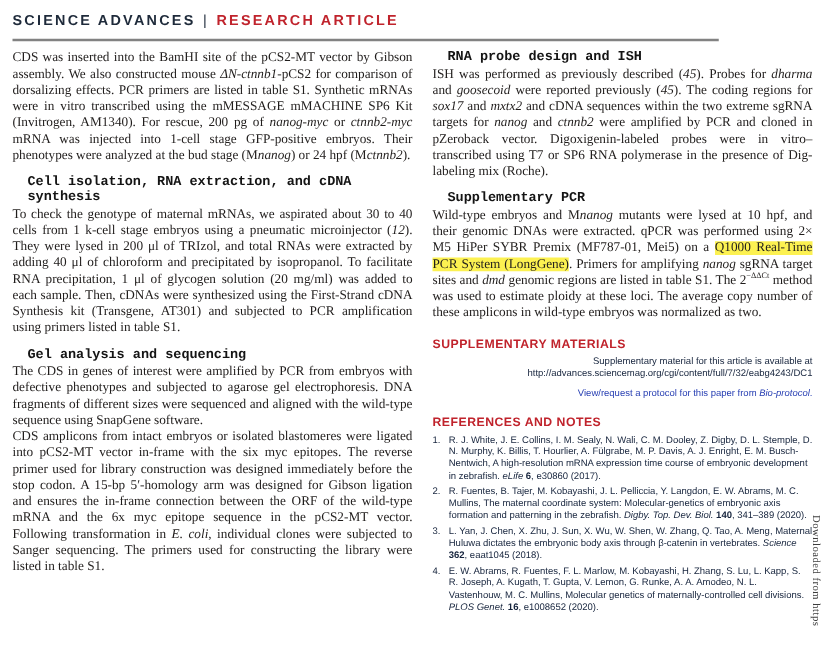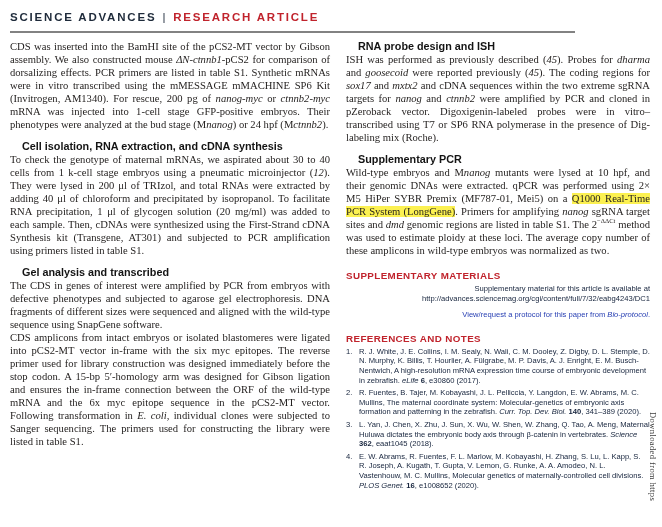--- a/index.html
+++ b/index.html
@@ -29,21 +29,21 @@
     display:flex;gap:16px;align-items:flex-start;
   }
   .col-left{width:320px;}
   .col-right{width:304px;}
 
   p.body{
     margin:0;font-size:10.6px;line-height:13px;text-align:justify;
     color:#201d1c;
   }
   h3.sec{
-    margin:9px 0 1px 0;font-family:Liberation Sans, sans-serif;
+    margin:9px 0 1px 0;font-family:Liberation Mono, monospace;
     font-size:10.8px;font-weight:700;color:#141414;padding-left:12px;
   }
   h3.sec.first{margin-top:0;}
 
   .i{font-style:italic;}
   .b{font-weight:700;}
   .hl{background:#fcf151;}
   sup{font-size:0.62em;line-height:0;}
 
   
@@ -83,21 +83,21 @@
   <div class="head-rule"></div>
 
   <div class="columns">
 
     <div class="col-left">
       <p class="body"><span>CDS was inserted into the BamHI site of the pCS2-MT vector by Gibson assembly. We also constructed mouse </span><span class="i">ΔN-ctnnb1</span><span>-pCS2 for comparison of dorsalizing effects. PCR primers are listed in table S1. Synthetic mRNAs were in vitro transcribed using the mMESSAGE mMACHINE SP6 Kit (Invitrogen, AM1340). For rescue, 200 pg of </span><span class="i">nanog-myc</span><span> or </span><span class="i">ctnnb2-myc</span><span> mRNA was injected into 1-cell stage GFP-positive embryos. Their phenotypes were analyzed at the bud stage (M</span><span class="i">nanog</span><span>) or 24 hpf (M</span><span class="i">ctnnb2</span><span>).</span></p>
 
       <h3 class="sec">Cell isolation, RNA extraction, and cDNA synthesis</h3>
       <p class="body"><span>To check the genotype of maternal mRNAs, we aspirated about 30 to 40 cells from 1 k-cell stage embryos using a pneumatic micro­injector (</span><span class="i">12</span><span>). They were lysed in 200 μl of TRIzol, and total RNAs were extracted by adding 40 μl of chloroform and precipitated by isopropanol. To facilitate RNA precipitation, 1 μl of glycogen solution (20 mg/ml) was added to each sample. Then, cDNAs were synthesized using the First-Strand cDNA Synthesis kit (Transgene, AT301) and subjected to PCR amplification using primers listed in table S1.</span></p>
 
-      <h3 class="sec">Gel analysis and transcribed</h3>
+      <h3 class="sec">Gel analysis and sequencing</h3>
       <p class="body"><span>The CDS in genes of interest were amplified by PCR from embryos with defective phenotypes and subjected to agarose gel electrophoresis. DNA fragments of different sizes were sequenced and aligned with the wild-type sequence using SnapGene software.</span></p>
 
       <p class="body"><span>CDS amplicons from intact embryos or isolated blastomeres were ligated into pCS2-MT vector in-frame with the six myc epitopes. The reverse primer used for library construction was designed immediately before the stop codon. A 15-bp 5′-homology arm was designed for Gibson ligation and ensures the in-frame connection between the ORF of the wild-type mRNA and the 6x myc epitope sequence in the pCS2-MT vector. Following transformation in </span><span class="i">E. coli</span><span>, individual clones were subjected to Sanger sequencing. The primers used for constructing the library were listed in table S1.</span></p>
     </div>
 
     <div class="col-right">
       <h3 class="sec first">RNA probe design and ISH</h3>
       <p class="body"><span>ISH was performed as previously described (</span><span class="i">45</span><span>). Probes for </span><span class="i">dharma</span><span> and </span><span class="i">goosecoid</span><span> were reported previously (</span><span class="i">45</span><span>). The coding regions for </span><span class="i">sox17</span><span> and </span><span class="i">mxtx2</span><span> and cDNA sequences within the two extreme sgRNA targets for </span><span class="i">nanog</span><span> and </span><span class="i">ctnnb2</span><span> were amplified by PCR and cloned in pZeroback vector. Digoxigenin-labeled probes were in vitro–transcribed using T7 or SP6 RNA polymerase in the presence of Dig-labeling mix (Roche).</span></p>
 
       <h3 class="sec">Supplementary PCR</h3>
@@ -108,21 +108,21 @@
       <p class="small linkline"><span>View/request a protocol for this paper from </span><span class="i">Bio-protocol</span><span>.</span></p>
 
       <h4 class="red">REFERENCES AND NOTES</h4>
 
       <div class="ref">
         <span class="num">1.</span>
         <span class="txt"><span>R. J. White, J. E. Collins, I. M. Sealy, N. Wali, C. M. Dooley, Z. Digby, D. L. Stemple, D. N. Murphy, K. Billis, T. Hourlier, A. Fülgrabe, M. P. Davis, A. J. Enright, E. M. Busch-Nentwich, A high-resolution mRNA expression time course of embryonic development in zebrafish. </span><span class="i">eLife</span><span> </span><span class="b">6</span><span>, e30860 (2017).</span></span>
       </div>
       <div class="ref">
         <span class="num">2.</span>
-        <span class="txt"><span>R. Fuentes, B. Tajer, M. Kobayashi, J. L. Pelliccia, Y. Langdon, E. W. Abrams, M. C. Mullins, The maternal coordinate system: Molecular-genetics of embryonic axis formation and patterning in the zebrafish. </span><span class="i">Curr. Top. Dev. Biol.</span><span> </span><span class="b">140</span><span>, 341–389 (2020).</span></span>
+        <span class="txt"><span>R. Fuentes, B. Tajer, M. Kobayashi, J. L. Pelliccia, Y. Langdon, E. W. Abrams, M. C. Mullins, The maternal coordinate system: Molecular-genetics of embryonic axis formation and patterning in the zebrafish. </span><span class="i">Digby. Top. Dev. Biol.</span><span> </span><span class="b">140</span><span>, 341–389 (2020).</span></span>
       </div>
       <div class="ref">
         <span class="num">3.</span>
         <span class="txt"><span>L. Yan, J. Chen, X. Zhu, J. Sun, X. Wu, W. Shen, W. Zhang, Q. Tao, A. Meng, Maternal Huluwa dictates the embryonic body axis through β-catenin in vertebrates. </span><span class="i">Science</span><span> </span><span class="b">362</span><span>, eaat1045 (2018).</span></span>
       </div>
       <div class="ref">
         <span class="num">4.</span>
         <span class="txt"><span>E. W. Abrams, R. Fuentes, F. L. Marlow, M. Kobayashi, H. Zhang, S. Lu, L. Kapp, S. R. Joseph, A. Kugath, T. Gupta, V. Lemon, G. Runke, A. A. Amodeo, N. L. Vastenhouw, M. C. Mullins, Molecular genetics of maternally-controlled cell divisions. </span><span class="i">PLOS Genet.</span><span> </span><span class="b">16</span><span>, e1008652 (2020).</span></span>
       </div>
     </div>

